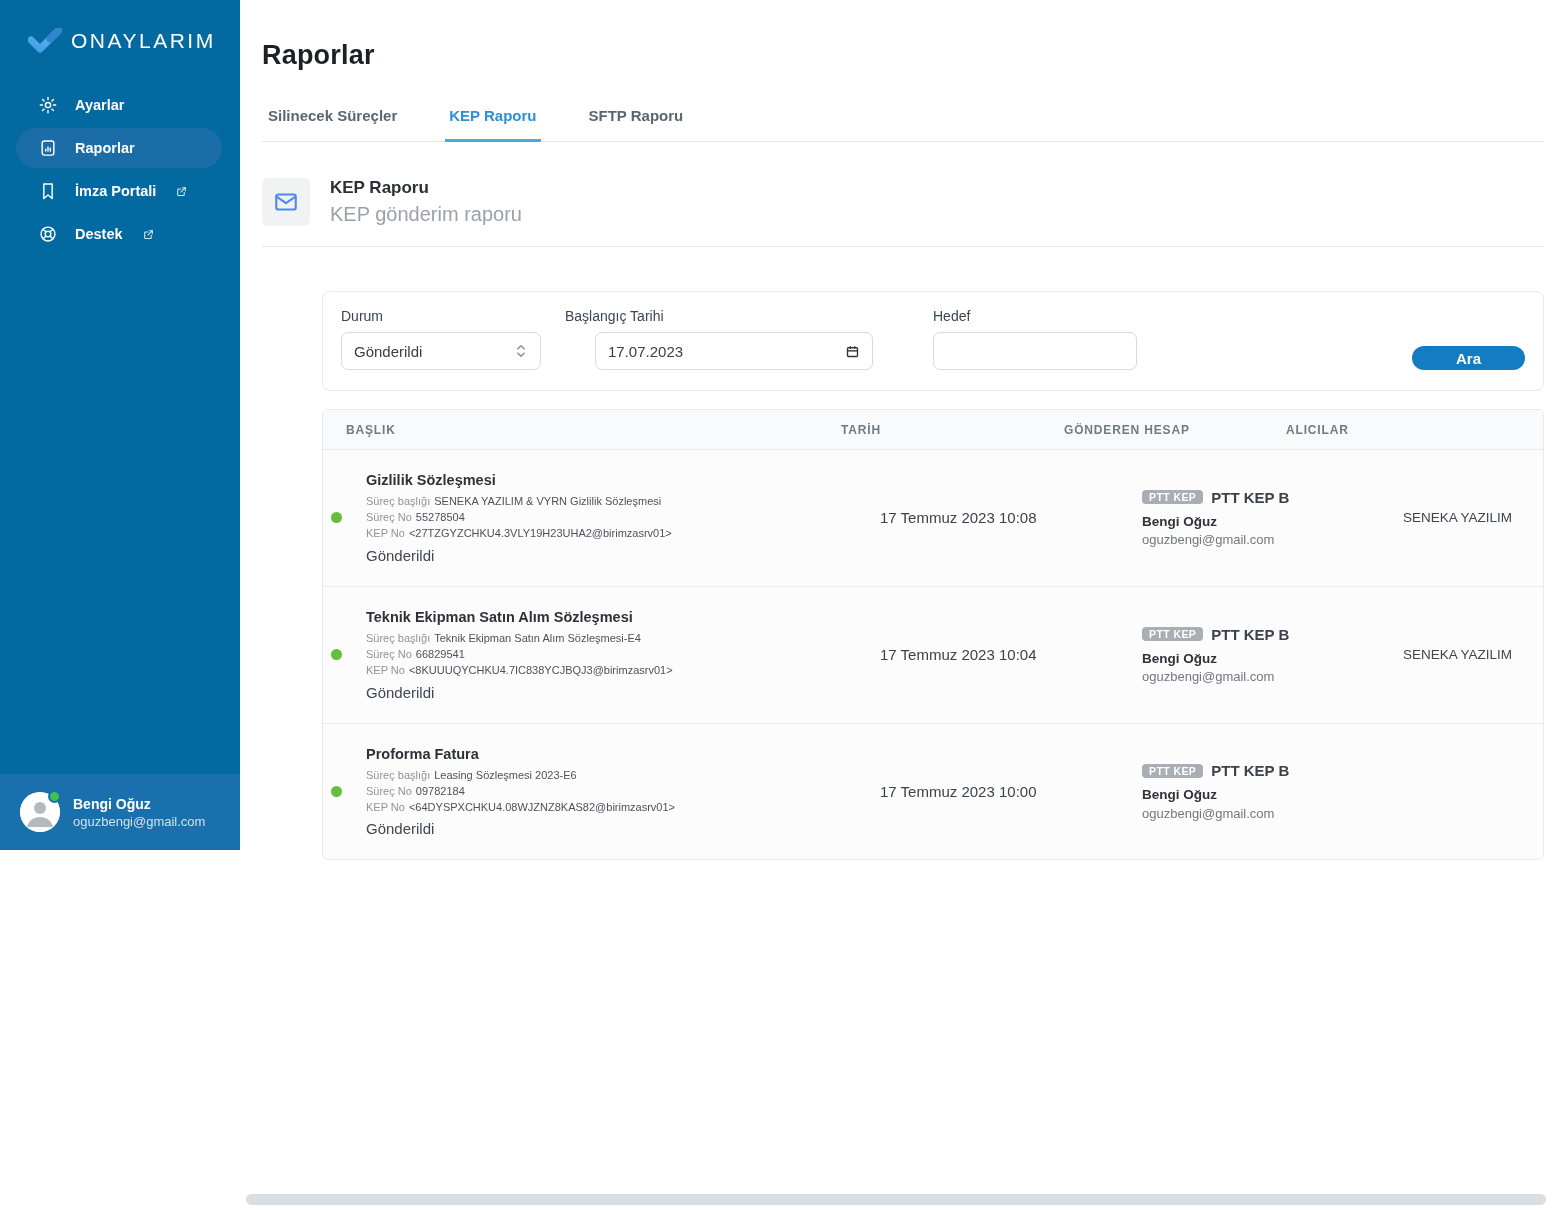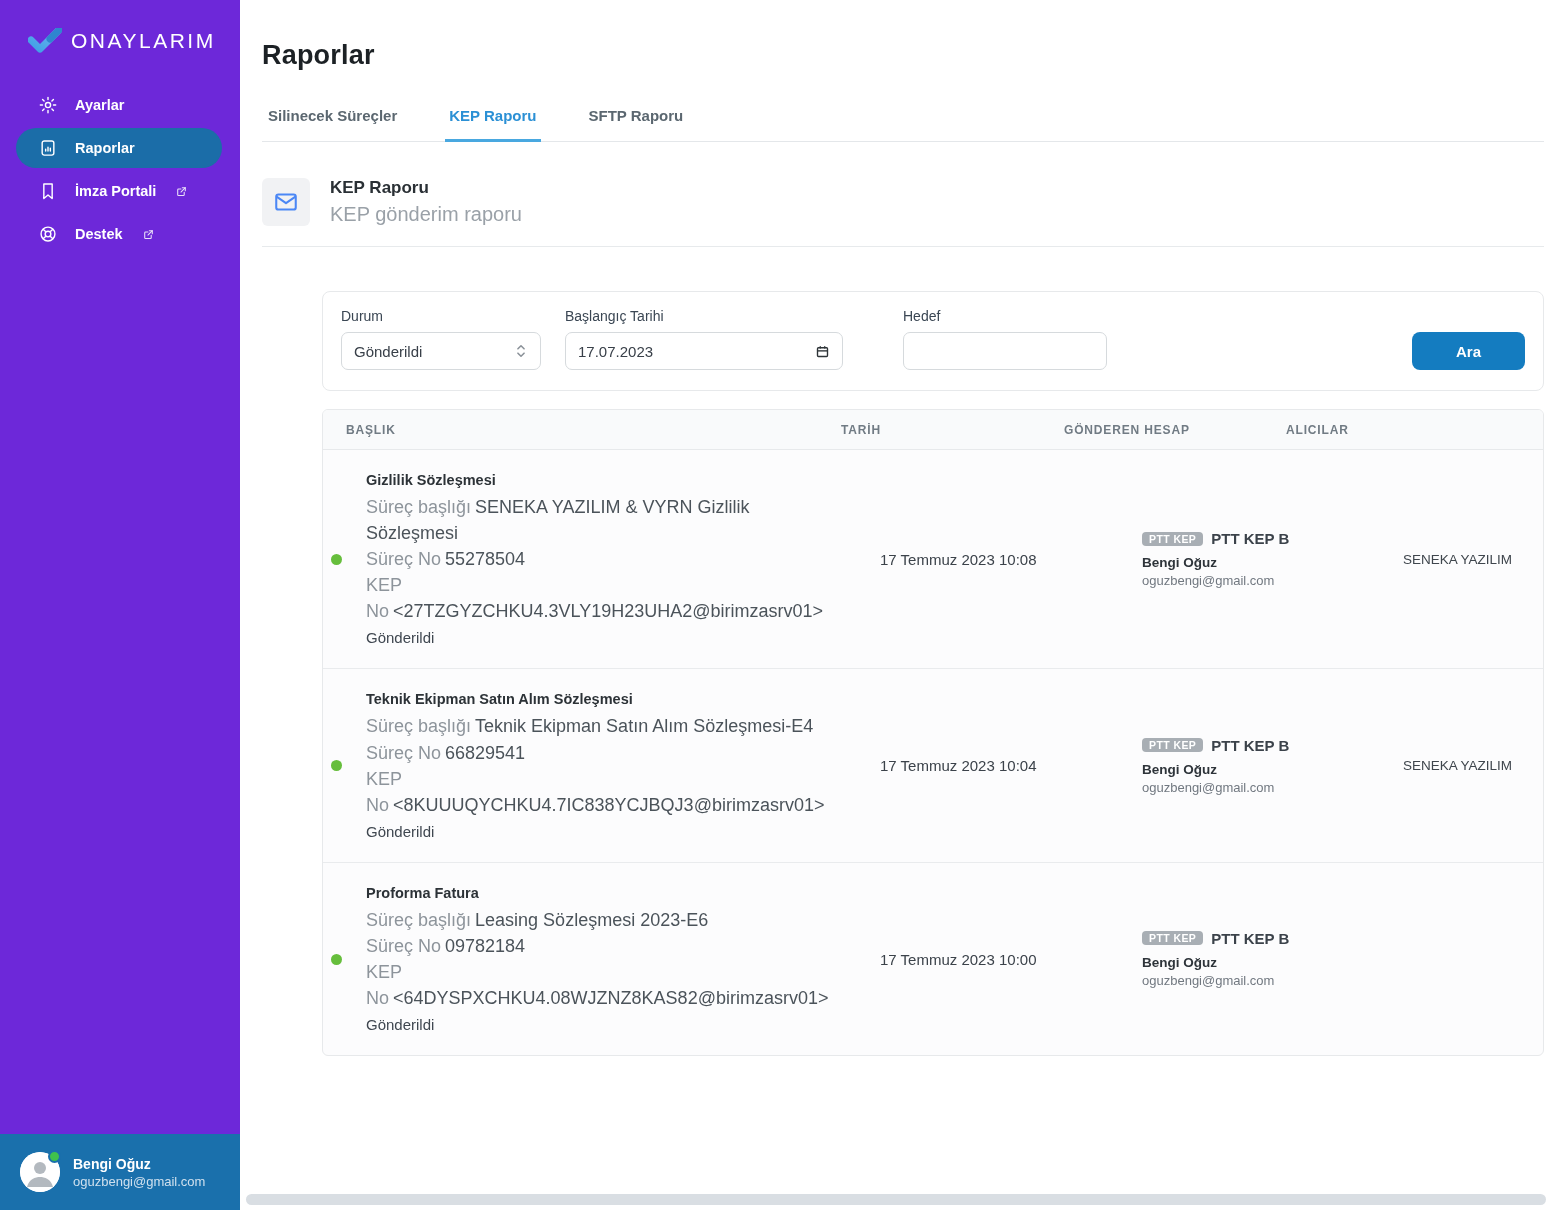--- a/index.html
+++ b/index.html
@@ -4,22 +4,22 @@
 <style>
   * { margin:0; padding:0; box-sizing:border-box; }
   html,body { width:1566px; height:1210px; }
   body {
     font-family:"Liberation Sans", sans-serif;
     background:#ffffff; color:#2e3438;
     position:relative; overflow:hidden;
   }
   
   .sidebar {
-    position:absolute; left:0; top:0; width:240px; height:1210px;
-    background:#6d28d9; display:flex; flex-direction:column;
+    position:absolute; left:0; top:0; width:240px; height:850px;
+    background:#0369a1; display:flex; flex-direction:column;
   }
   .logo { display:flex; align-items:center; gap:9px; padding:28px 0 6px 28px; }
   .logo-text { color:#fff; font-size:21px; font-weight:400; letter-spacing:2.5px; }
   .nav { margin-top:22px; }
   .nav-item {
     display:flex; align-items:center; gap:17px;
     margin:3px 18px 3px 16px; padding:10px 0 10px 22px;
     border-radius:22px; color:#ffffff; font-size:14.5px; font-weight:700;
     cursor:pointer;
   }
@@ -64,24 +64,24 @@
     margin-top:44px; border:1px solid #e7e9eb; border-radius:8px;
     padding:16px 18px 20px 18px; display:flex; align-items:flex-end; background:#fff;
   }
   .field { display:flex; flex-direction:column; }
   .field-label { font-size:14px; font-weight:400; color:#3a4653; margin-bottom:8px; }
   .control {
     height:38px; border:1px solid #d6dadd; border-radius:7px; background:#fff;
     display:flex; align-items:center; padding:0 12px; font-size:15px; color:#394049;
     justify-content:space-between; gap:10px;
   }
-  .w-durum { width:200px; } .w-start { width:278px; } .w-end { width:234px; } .w-hedef { width:204px; }
+  .w-durum { width:200px; } .w-start { width:278px;margin-left:30px; } .w-end { width:234px; } .w-hedef { width:204px; }
   .gap1 { width:24px; } .gap2 { width:26px; } .gap3 { width:34px; }
   .btn-ara {
-    margin-left:auto; width:113px; height:38px; border:none; border-radius:8px;
+    margin-left:auto; width:113px; height:24px; border:none; border-radius:16px;
     background:#147cc0; color:#ffffff; font-size:15px; font-weight:700;
     font-family:"Liberation Sans",sans-serif; cursor:pointer;
   }
   
   .table {
     margin-top:18px; border:1px solid #e7e9eb; border-radius:6px;
     background:#fcfcfd; overflow:hidden;
   }
   .thead {
     display:grid; grid-template-columns:518px 223px 222px 220px 1fr;
@@ -93,21 +93,21 @@
   }
   .th:first-child { padding-left:23px; }
   .trow {
     display:grid; grid-template-columns:518px 223px 222px 220px 1fr;
     padding:22px 0; border-bottom:1px solid #e9ebed; align-items:center;gap:39px;
   }
   .trow:last-child { border-bottom:none; }
   .cell-baslik { display:flex; align-items:center; gap:24px; padding-left:8px; }
   .dot { width:11px; height:11px; border-radius:50%; background:#66be3c; flex:0 0 auto; }
   .row-title { font-size:14.5px; font-weight:700; color:#2c3237; margin-bottom:6px; }
-  .meta { font-size:18px; line-height:1.45; }
+  .meta { font-size:11px; line-height:1.45; }
   .meta .lbl { color:#8d949b; margin-right:4px; }
   .meta .val { color:#4b535a; }
   .row-status { font-size:15px; color:#3f4750; margin-top:5px; }
   .cell-date { font-size:15px; color:#3b424a; }
   .sender-line { display:flex; align-items:center; gap:8px; margin-bottom:6px; }
   .badge {
     background:#a8aeb4; color:#ffffff; font-size:10.5px; font-weight:700;
     letter-spacing:.04em; padding:1px 7px; border-radius:4px;
   }
   .sender-account { font-size:15px; font-weight:600; color:#3b424a; }

